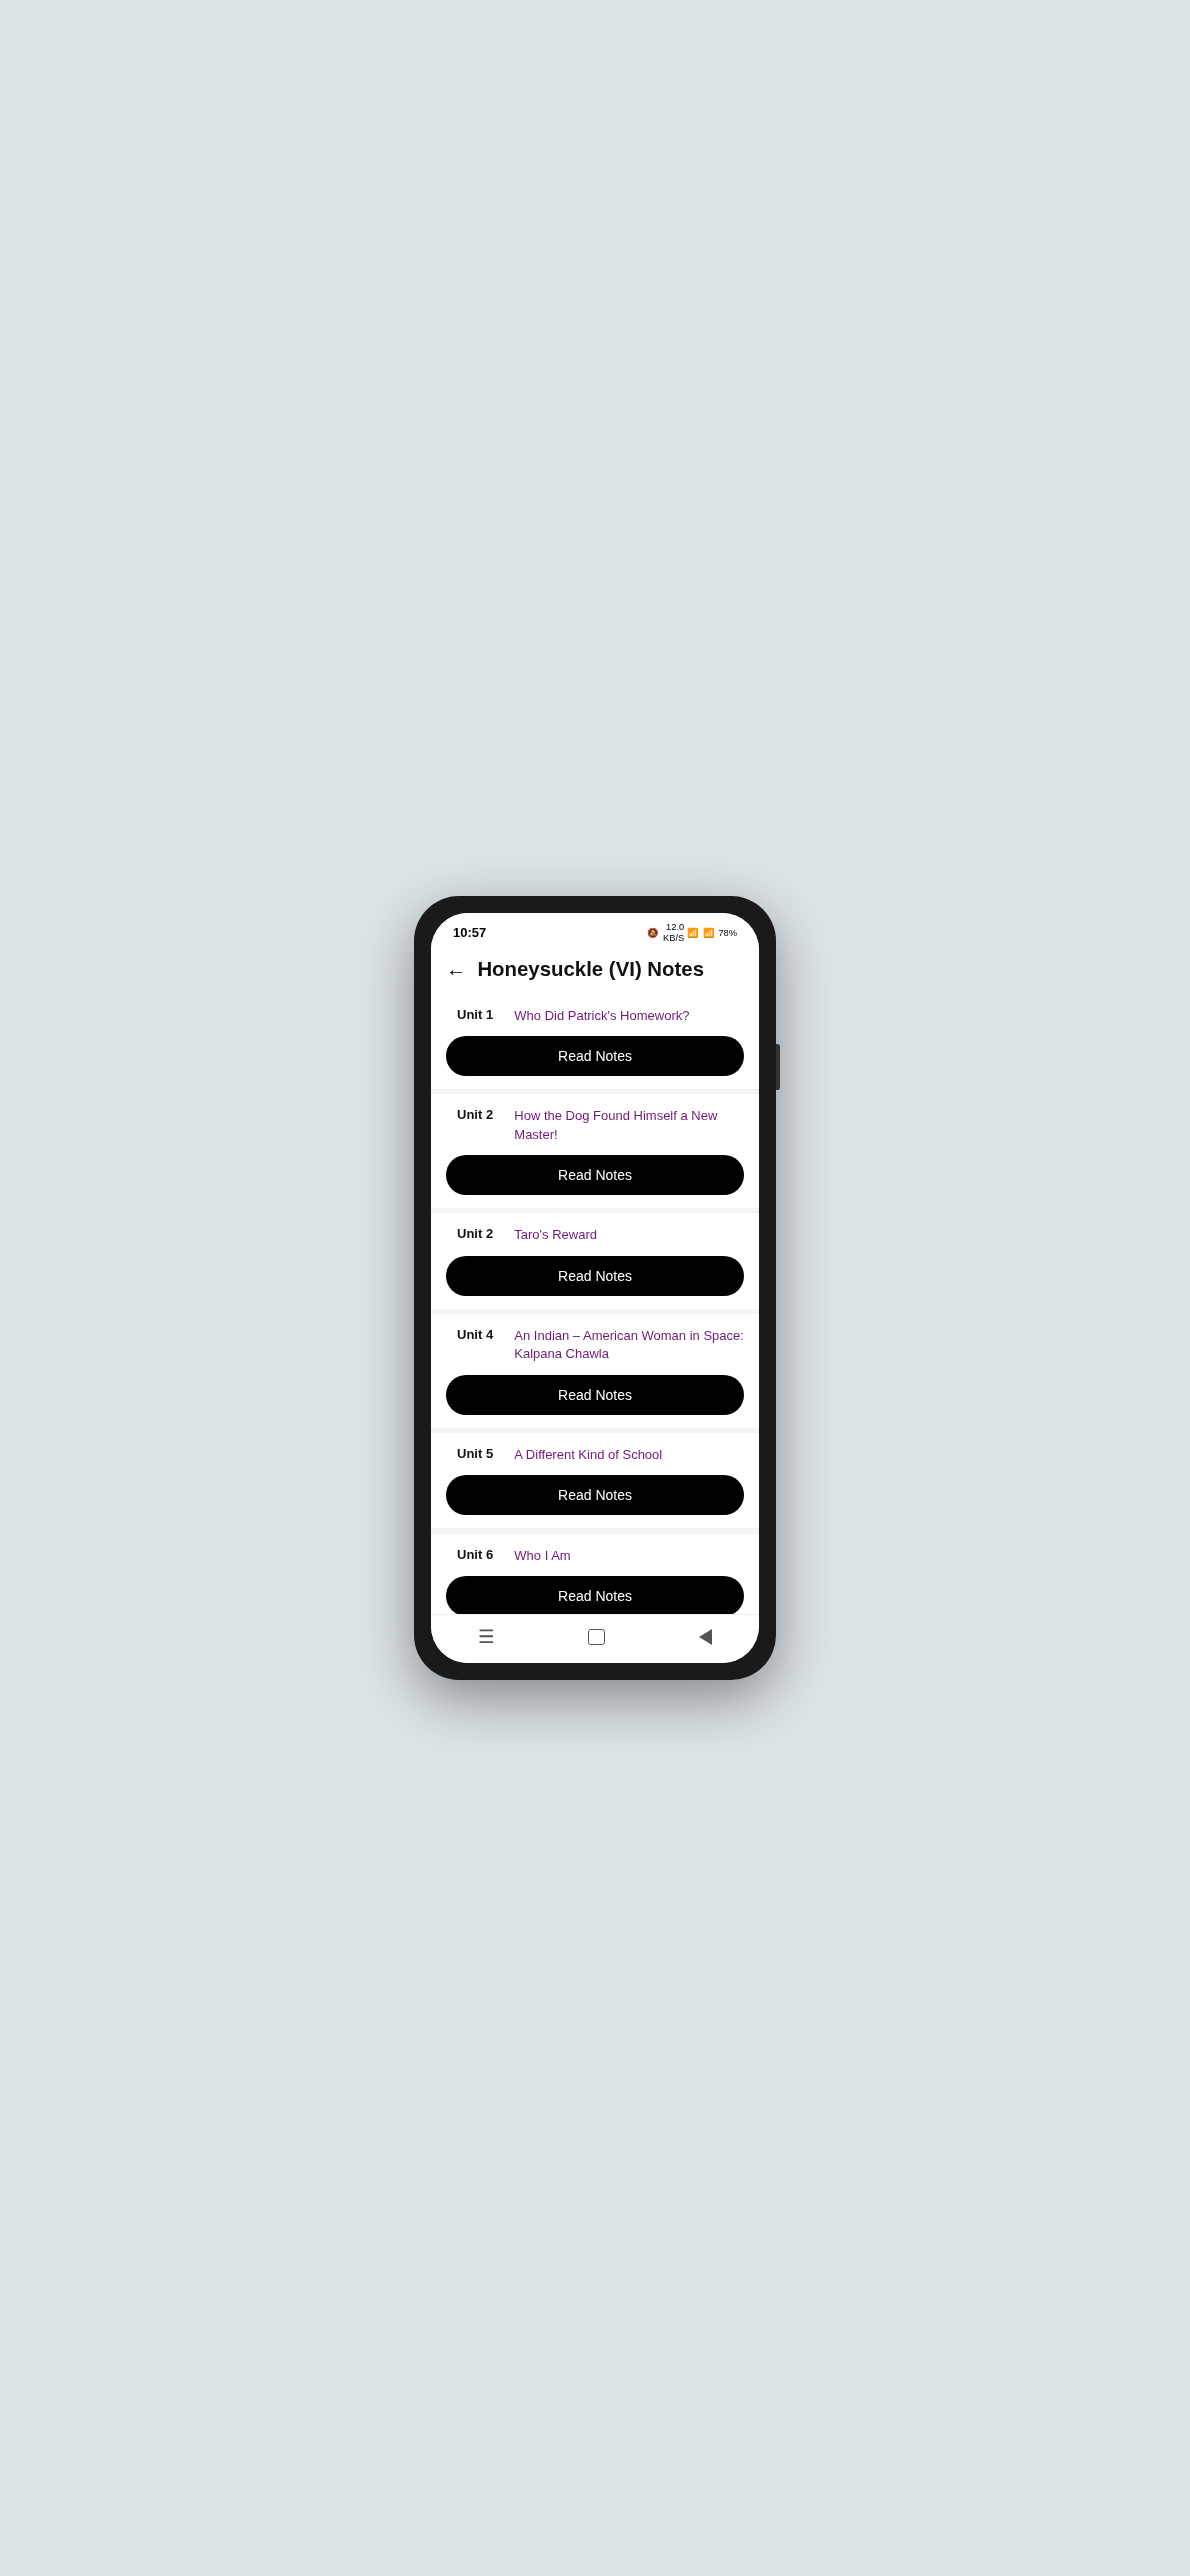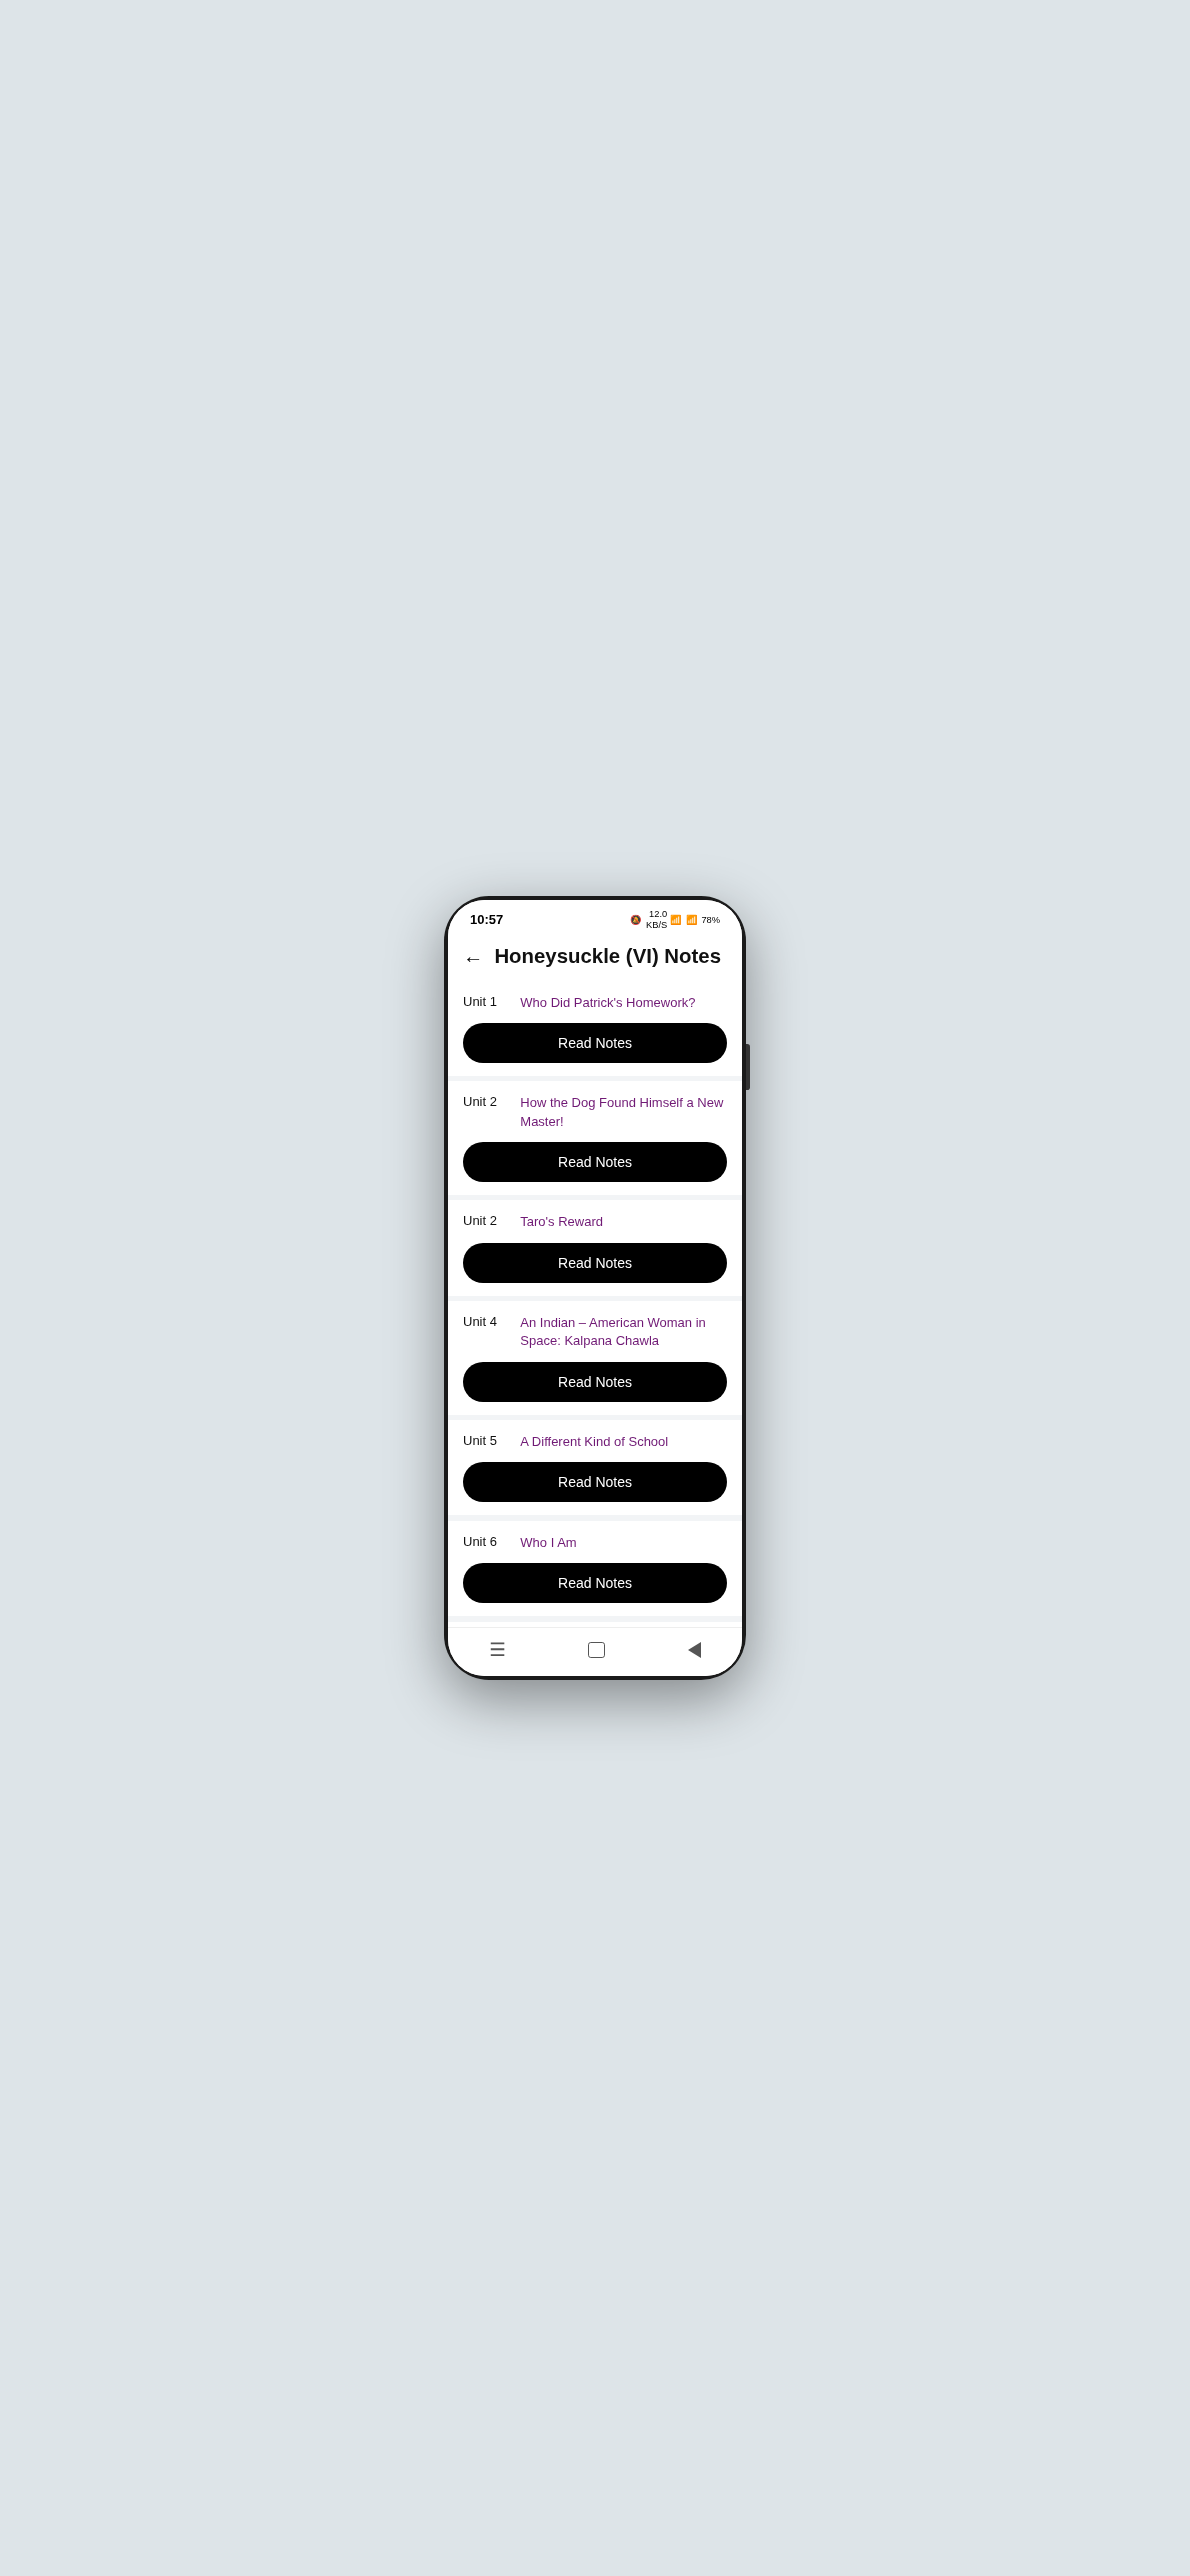--- a/index.html
+++ b/index.html
@@ -7,25 +7,25 @@
     body {
       background-color: #dde4e8;
       display: flex;
       justify-content: center;
       align-items: center;
       min-height: 100vh;
       font-family: 'Segoe UI', Arial, sans-serif;
     }
 
     .phone-outer {
-      width: 302px;
+      width: 362px;
       height: 784px;
       background: #1a1a1a;
       border-radius: 45px;
-      padding: 4px;
+      padding: 17px;
       box-shadow: 0 18.5px 56px rgba(0,0,0,0.4);
       position: relative;
     }
 
     .phone-inner {
       width: 100%;
       height: 100%;
       background: #fff;
       border-radius: 37px;
       overflow: hidden;
@@ -119,24 +119,25 @@
 
     .unit-header {
       display: flex;
       align-items: flex-start;
       gap: 9.3px;
       margin-bottom: 11px;
     }
 
     .unit-label {
       font-size: 13px;
-      font-weight: 400;
+      font-weight: 700;
       color: #111;
       white-space: nowrap;
       min-width: 48px;
+      margin-left: 11px;
     }
 
     .unit-title {
       font-size: 13px;
       color: #701a75;
       font-weight: 400;
       line-height: 1.4;
     }
 
     .read-notes-btn {

